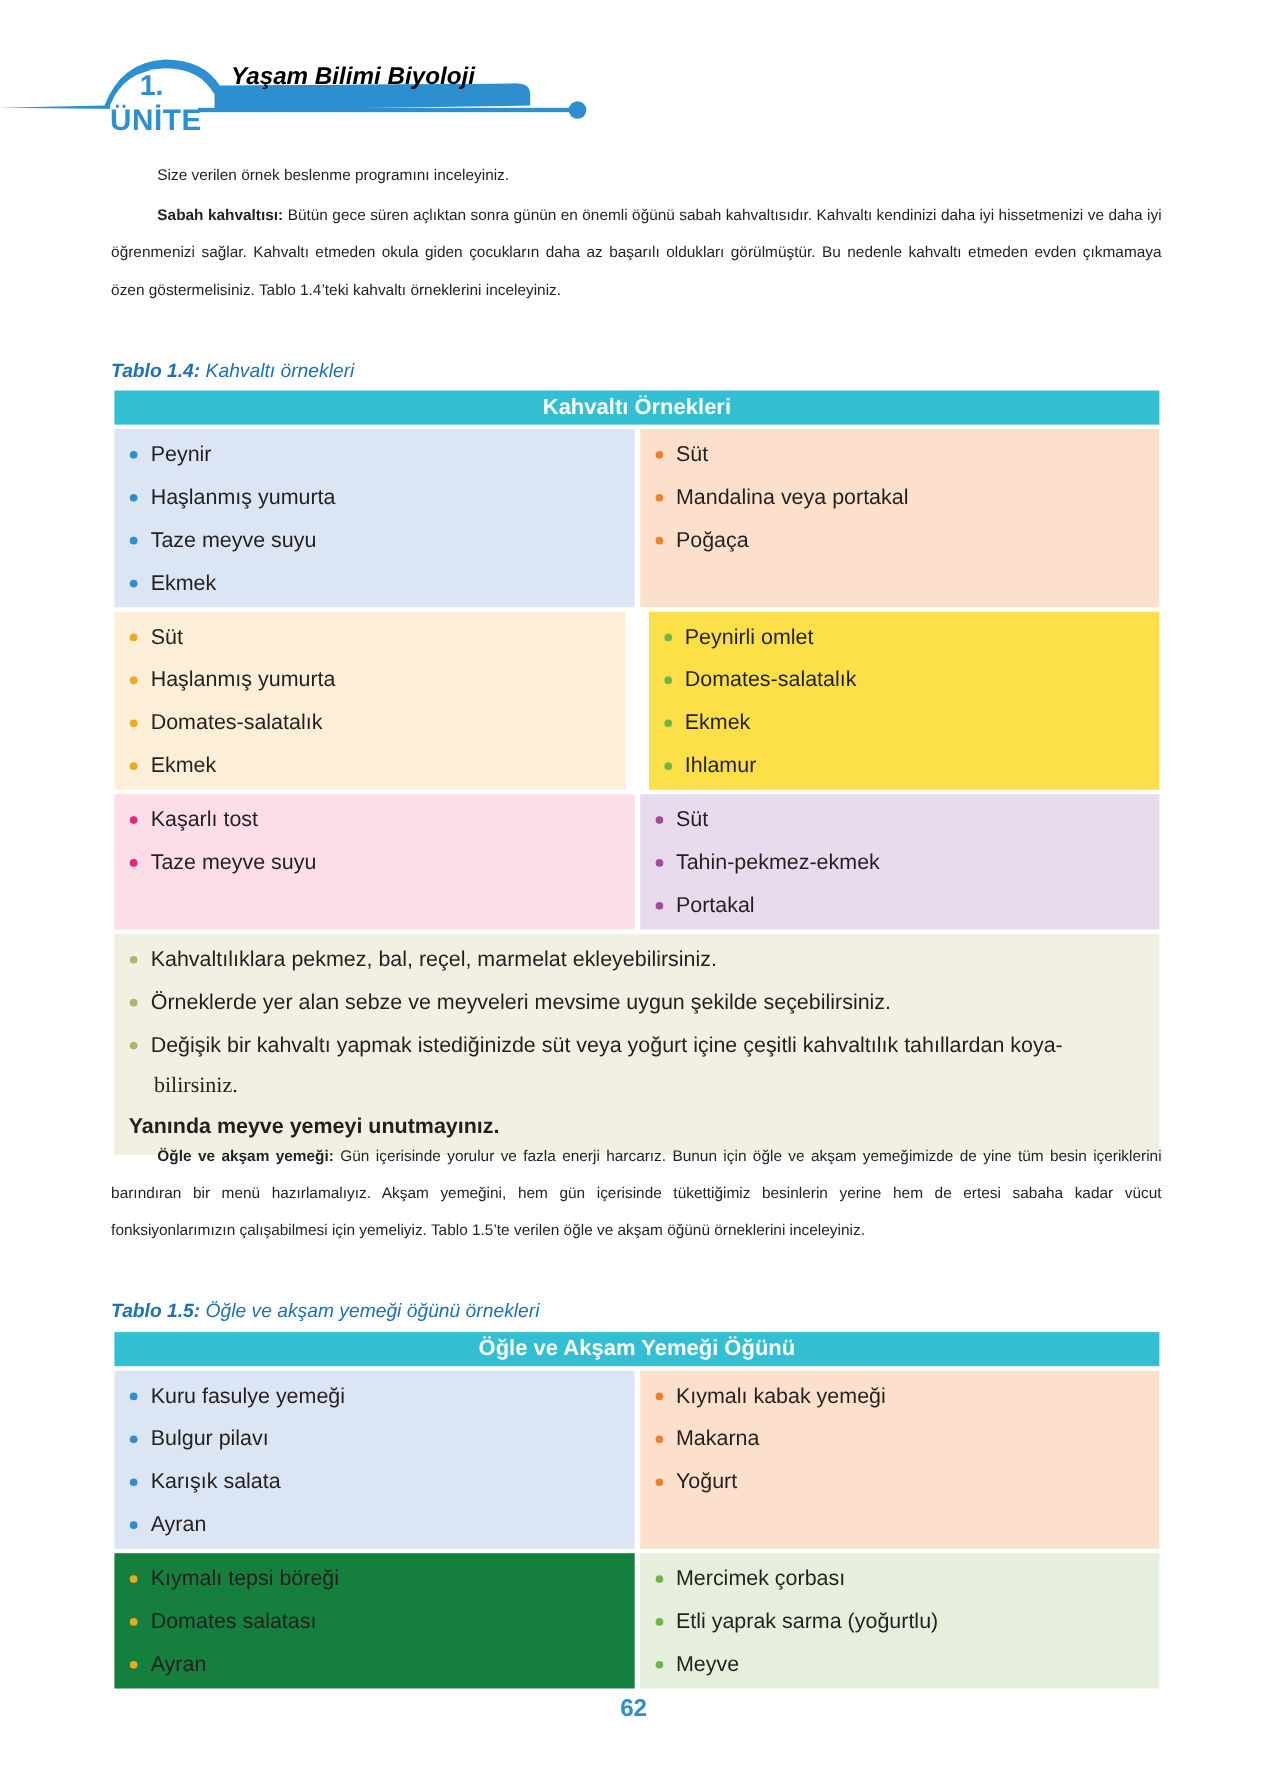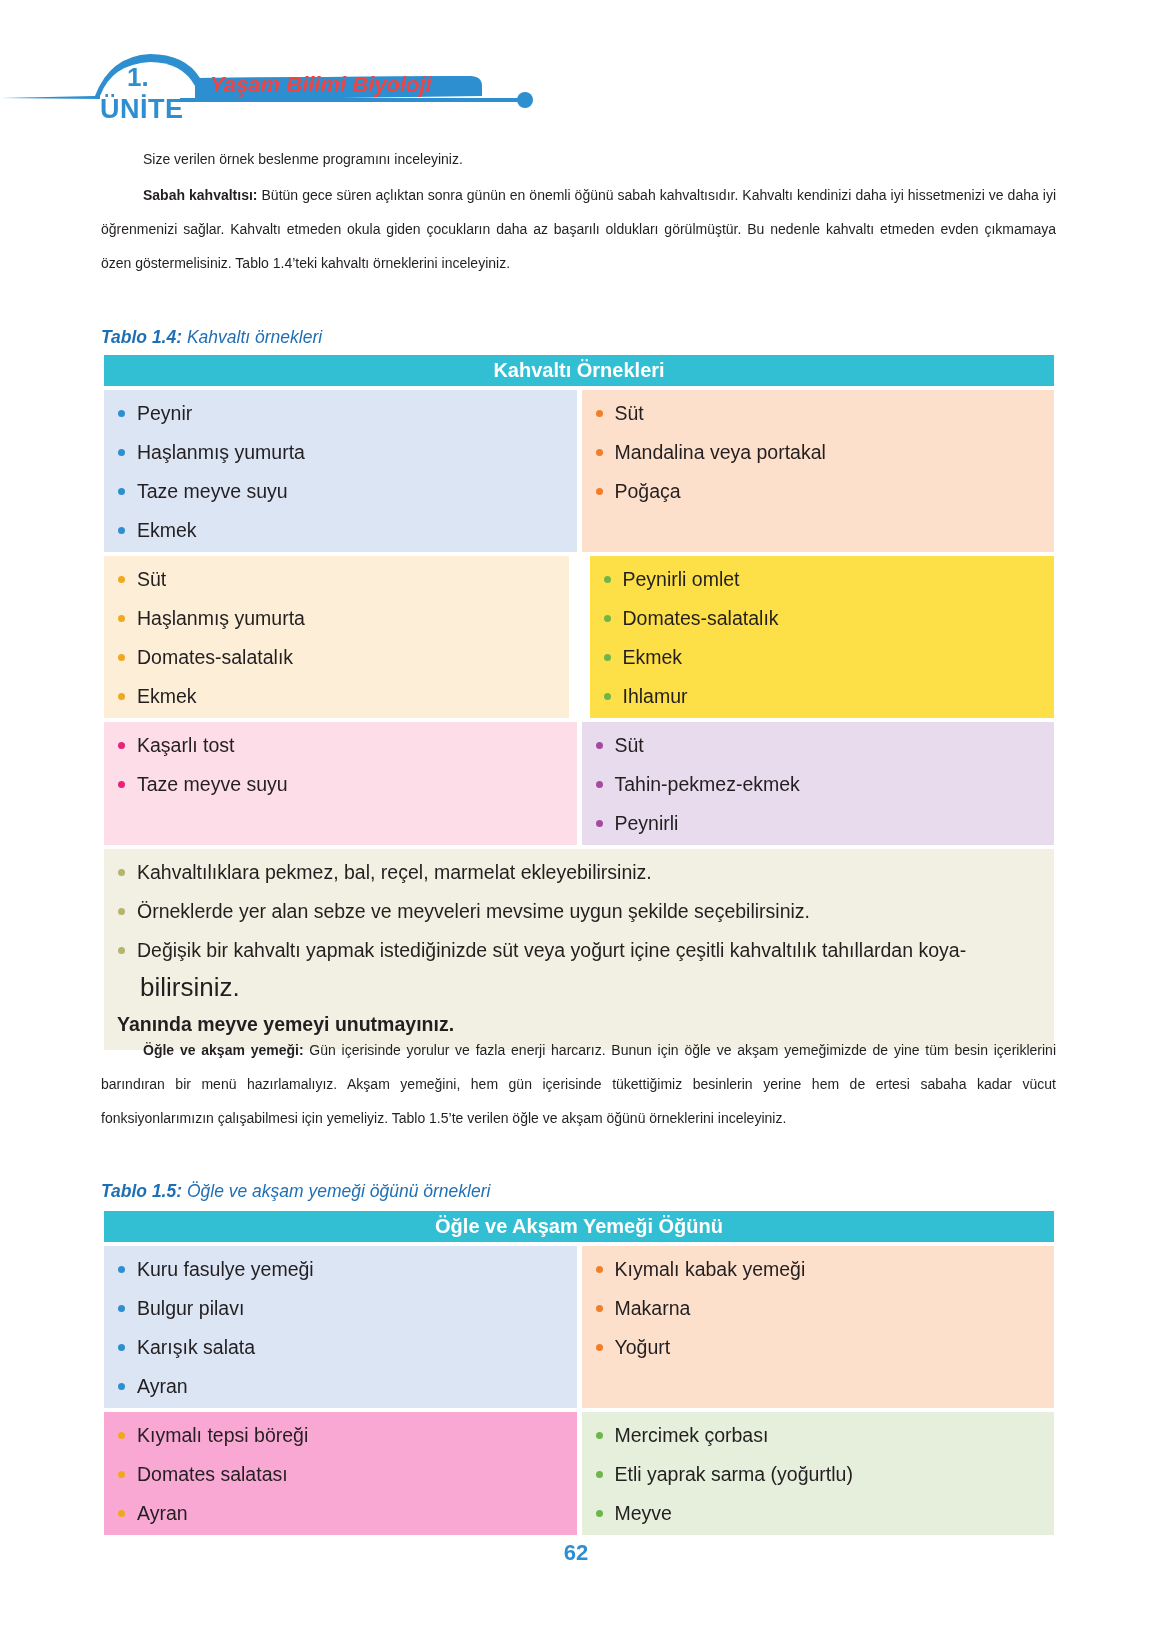--- a/index.html
+++ b/index.html
@@ -2,39 +2,39 @@
 <html><head>
 <meta charset="utf-8">
 <style>
   html, body { margin:0; padding:0; background:#ffffff; }
   body { width:1152px; height:1625px; position:relative; overflow:hidden;
          font-family:"Liberation Sans", sans-serif; color:#231f20; }
   .unit-header { position:absolute; left:0; top:52px; width:540px; height:70px; }
   .unit-header svg { position:absolute; left:0; top:0; }
   .unit-num { position:absolute; left:127px; top:10px; font-size:26px; font-weight:bold; color:#2e8fd0; }
   .unit-word { position:absolute; left:100px; top:42px; font-size:27px; font-weight:bold; color:#2e8fd0; letter-spacing:0.5px; }
-  .unit-title { position:absolute; left:210px; top:20px; font-size:22px; font-weight:bold; font-style:italic; color:#ef4444; }
+  .unit-title { position:absolute; left:210px; top:4px; font-size:22px; font-weight:bold; font-style:italic; color:#000000; }
 
   .para { position:absolute; left:101px; width:955px; font-size:14px; line-height:34px; text-align:justify; }
   .para .ind { display:inline-block; width:42px; }
   .para b { font-weight:bold; }
 
   .caption { position:absolute; left:101px; font-size:17.5px; font-style:italic; color:#1f6fb5; }
   .caption b { font-weight:bold; }
 
   .tbl { position:absolute; left:104px; width:950px; }
   .tbl-head { height:31px; background:#33bfd3; color:#fff; font-weight:bold; font-size:20px;
               text-align:center; line-height:31px; margin-bottom:4px; }
   .tbl-row { display:flex; gap:5px; margin-bottom:4px; }
   .cell { flex:1; padding:4px 0 0 0; box-sizing:border-box; }
   .item { display:flex; align-items:center; height:39px; font-size:19.5px; }
   .dot { width:7px; height:7px; border-radius:50%; margin:0 12px 0 14px; flex:none; }
   .note { background:#f2f0e2; padding:4px 0 6px 0; }
   .note .item { height:39px; }
-  .note .cont { padding-left:36px; height:34px; display:flex; align-items:center; font-size:26px; }
+  .note .cont { padding-left:36px; height:34px; display:flex; align-items:center; font-size:20px;font-family:Liberation Serif, serif; }
   .note .strong { padding-left:13px; height:40px; display:flex; align-items:center; font-size:19.5px; font-weight:bold; }
   .page-num { position:absolute; left:0; width:1152px; top:1540px; text-align:center;
               font-size:22px; font-weight:bold; color:#2e8fd0; }
 </style>
 </head>
 <body>
 
 <div class="unit-header">
   <svg width="540" height="70" viewBox="0 0 540 70">
     <path d="M0,46 L95,44 Q110,4 150,2 Q185,2 200,26 L470,24 Q482,24 482,34 L482,44 L200,48 Z" fill="#2e8fd0"></path>
@@ -149,21 +149,21 @@
           <div class="item">
             <span class="dot" style="background: rgb(164, 75, 156);"></span>
             <span>Süt</span>
           </div>
           <div class="item">
             <span class="dot" style="background: rgb(164, 75, 156);"></span>
             <span>Tahin-pekmez-ekmek</span>
           </div>
           <div class="item">
             <span class="dot" style="background: rgb(164, 75, 156);"></span>
-            <span>Peynirli</span>
+            <span>Portakal</span>
           </div>
         </div>
       </div>
     </div>
   <div class="note" id="notes1">
     <div class="note-items">
         <div class="item">
           <span class="dot" style="background: rgb(181, 179, 108);"></span>
           <span>Kahvaltılıklara pekmez, bal, reçel, marmelat ekleyebilirsiniz.</span>
         </div>
@@ -219,21 +219,21 @@
             <span class="dot" style="background: rgb(240, 127, 43);"></span>
             <span>Makarna</span>
           </div>
           <div class="item">
             <span class="dot" style="background: rgb(240, 127, 43);"></span>
             <span>Yoğurt</span>
           </div>
         </div>
       </div>
       <div class="tbl-row">
-        <div class="cell" style="background: #f9a8d4; min-height: 123px;">
+        <div class="cell" style="background: #15803d; min-height: 123px;">
           <div class="item">
             <span class="dot" style="background: rgb(240, 168, 30);"></span>
             <span>Kıymalı tepsi böreği</span>
           </div>
           <div class="item">
             <span class="dot" style="background: rgb(240, 168, 30);"></span>
             <span>Domates salatası</span>
           </div>
           <div class="item">
             <span class="dot" style="background: rgb(240, 168, 30);"></span>

